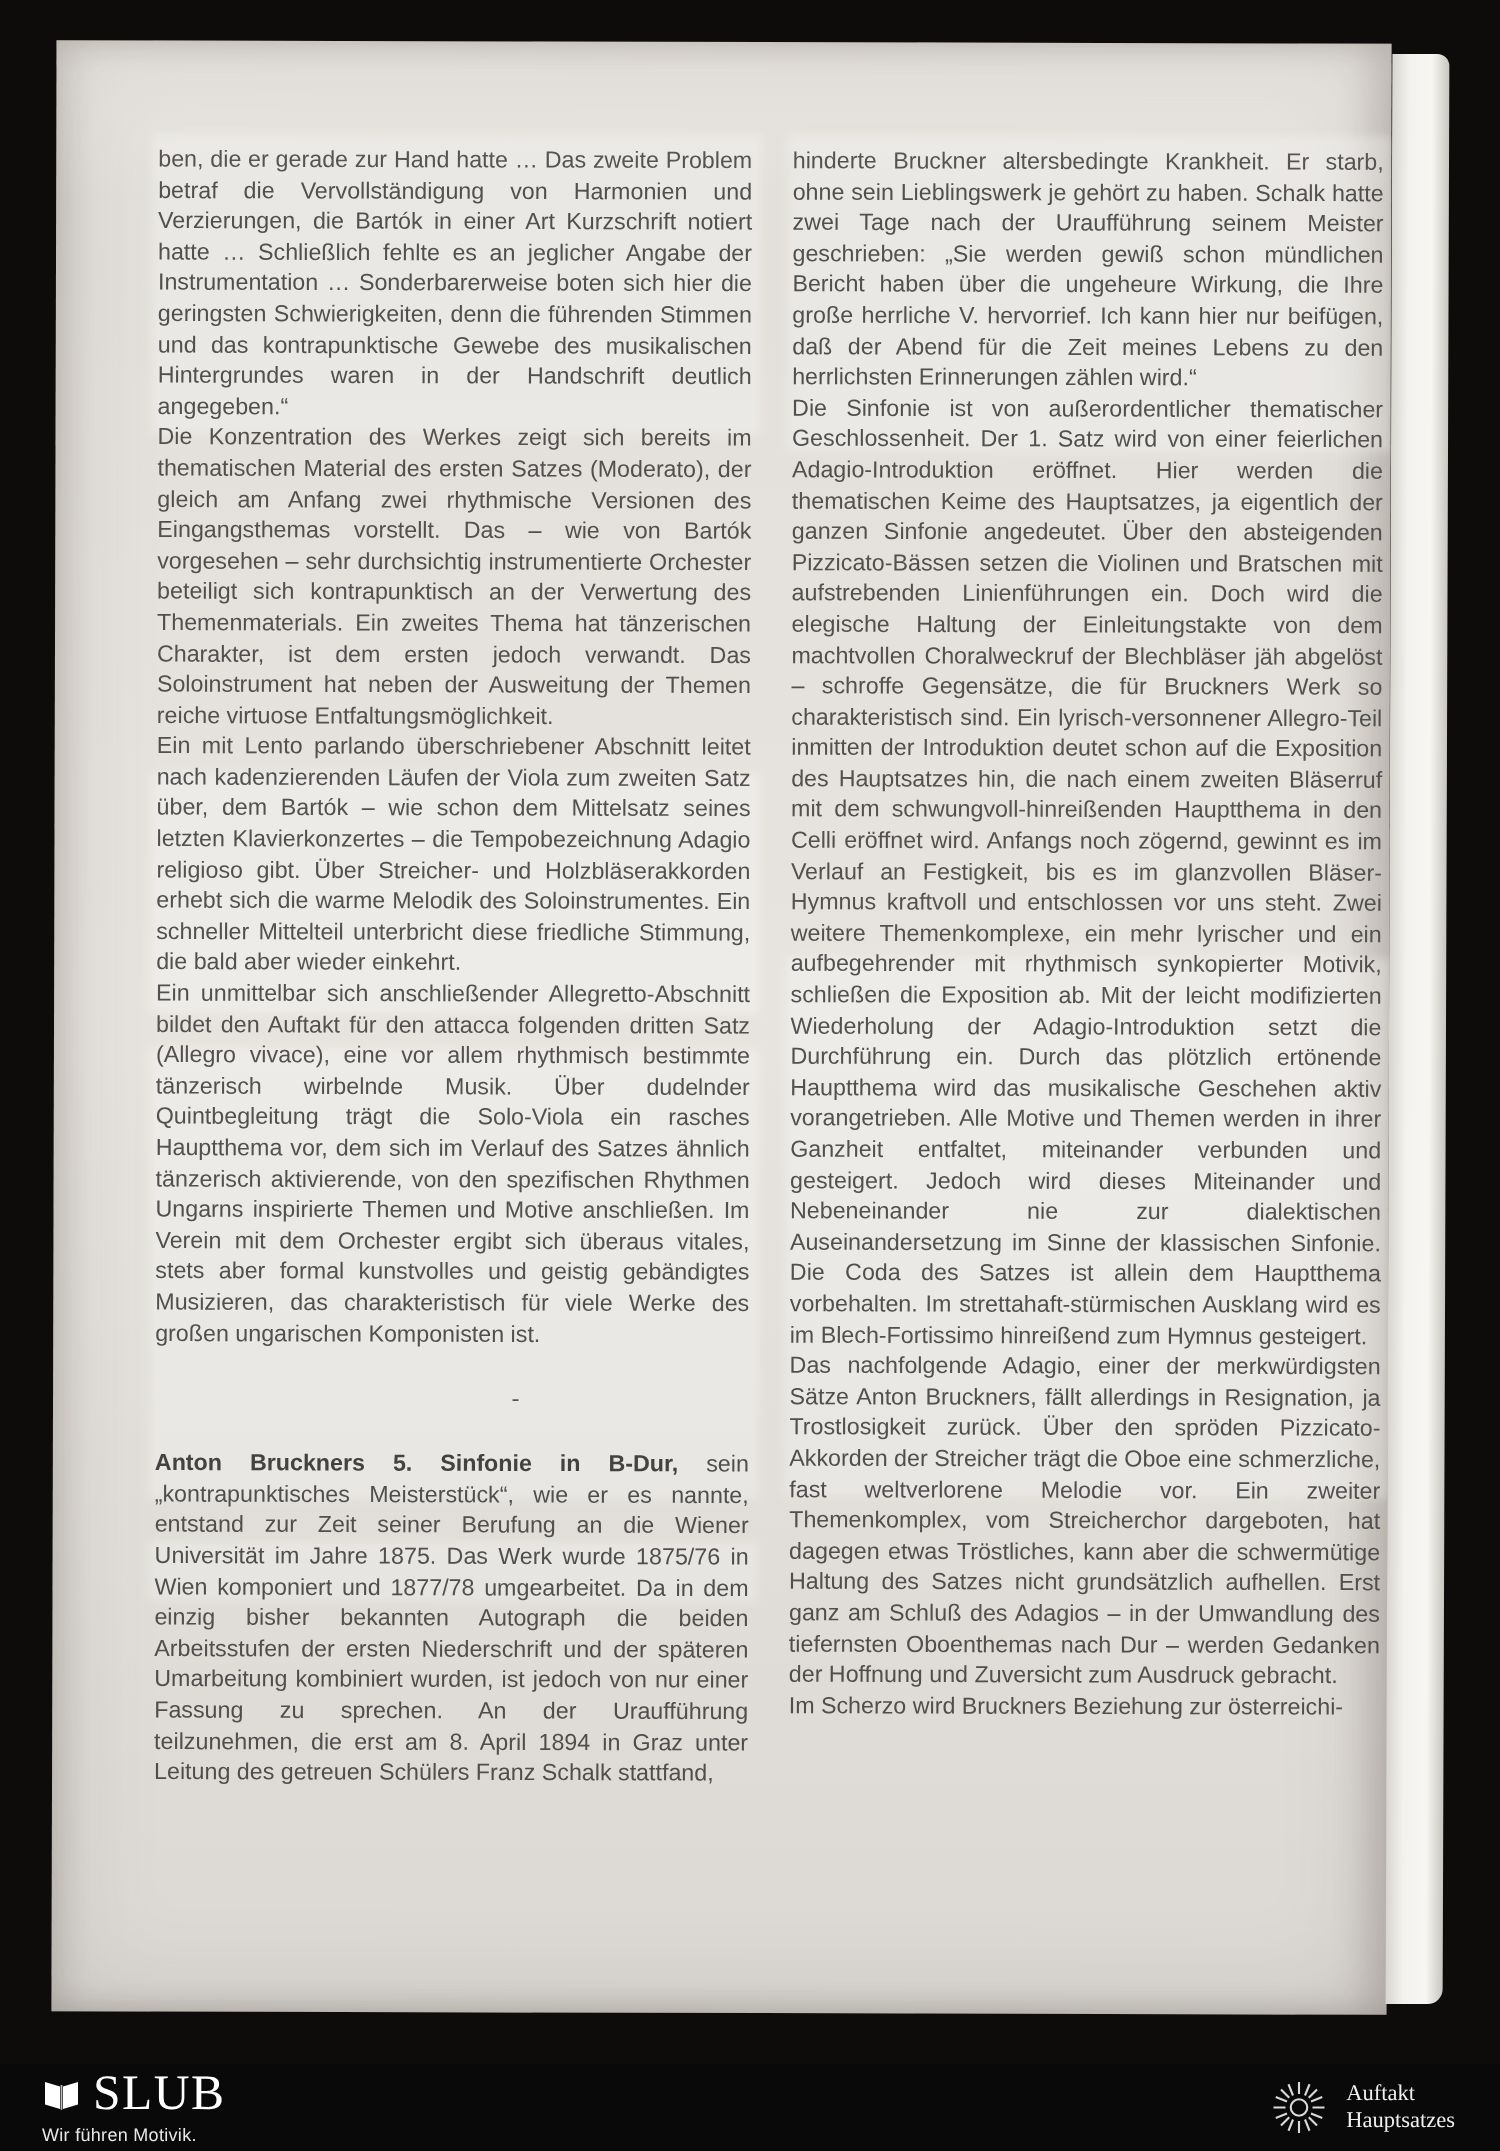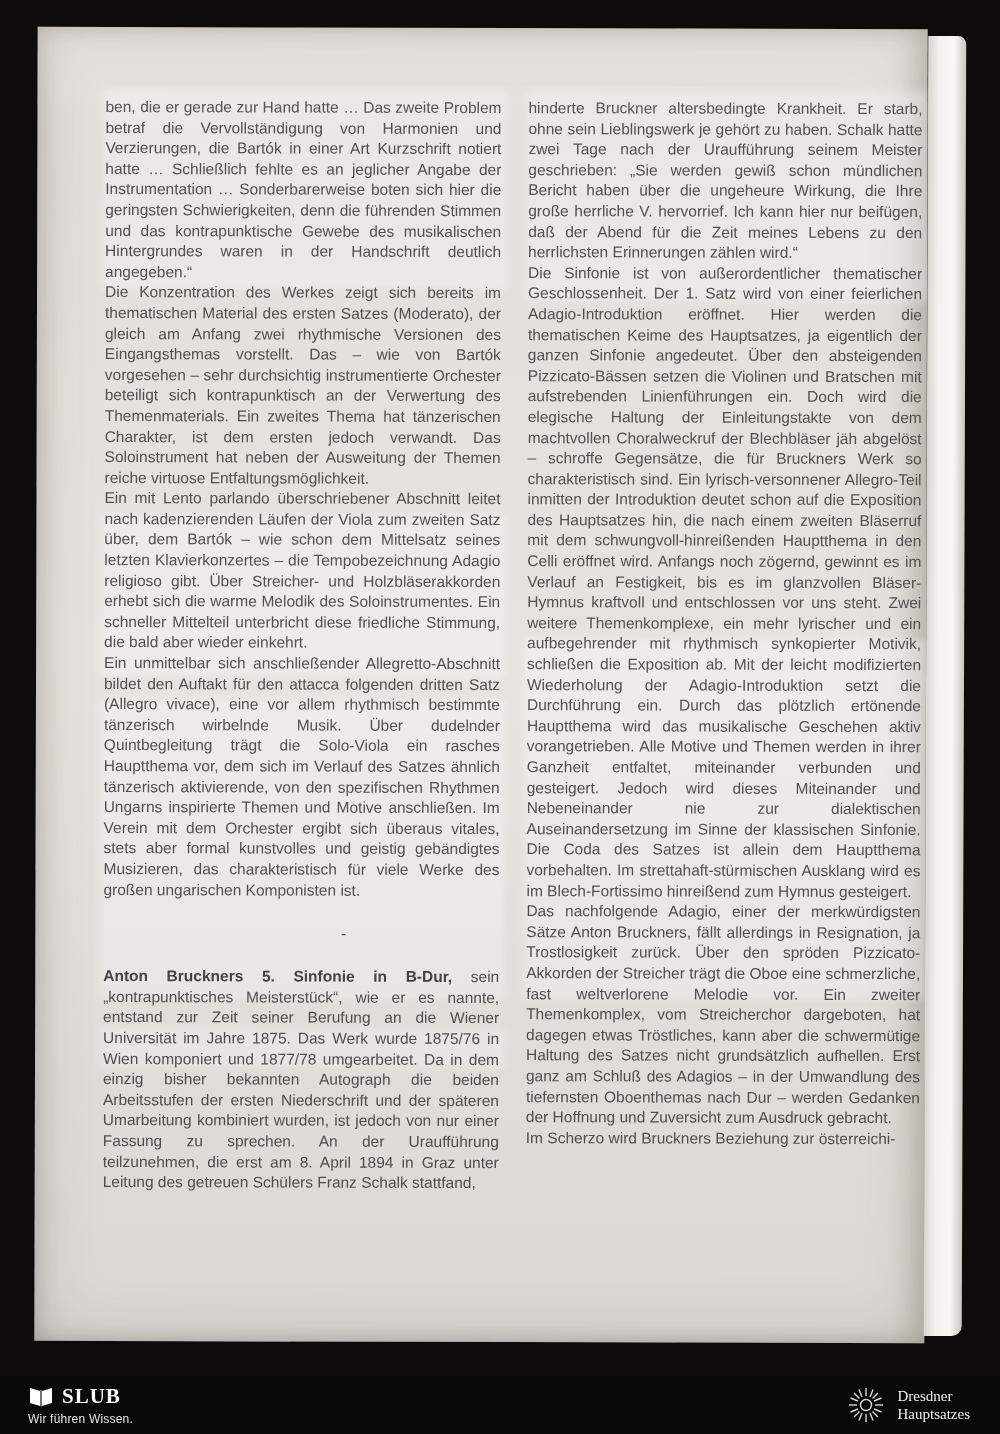--- a/index.html
+++ b/index.html
@@ -92,22 +92,22 @@
     display: flex;
     align-items: center;
     justify-content: space-between;
     padding: 0 30px 0 28px;
   }
   .slub-block { display: flex; flex-direction: column; justify-content: center; }
   .slub-row { display: flex; align-items: center; gap: 8px; }
   .slub-name {
     color: #ffffff;
     font-family: "Liberation Serif", serif;
-    font-weight: bold;
-    font-size: 21px;
+    font-weight: normal;
+    font-size: 33px;
     letter-spacing: 1px;
     line-height: 1;
   }
   .slub-tagline {
     color: #e8e8e8;
     font-size: 12px;
     margin-top: 3px;
     letter-spacing: 0.2px;
   }
   .partner-block { display: flex; align-items: center; gap: 12px; }
@@ -162,21 +162,21 @@
     <div class="slub-row">
       <span class="logo-icon">
         <svg width="26" height="24" viewBox="0 0 26 24" fill="none">
           <path d="M2 3 L12 6 L12 21 L2 18 Z" fill="#ffffff"></path>
           <path d="M24 3 L14 6 L14 21 L24 18 Z" fill="#ffffff"></path>
           <rect x="12.4" y="5" width="1.2" height="16.5" fill="#bdbdbd"></rect>
         </svg>
       </span>
       <span class="slub-name">SLUB</span>
     </div>
-    <span class="slub-tagline">Wir führen Wissen.</span>
+    <span class="slub-tagline">Wir führen Motivik.</span>
   </div>
 
   <div class="partner-block">
     <span class="logo-icon">
       <svg width="40" height="40" viewBox="0 0 40 40">
         <g stroke="#d9d9d9" stroke-width="1.4">
           <line x1="20" y1="3" x2="20" y2="11"></line>
           <line x1="20" y1="29" x2="20" y2="37"></line>
           <line x1="3" y1="20" x2="11" y2="20"></line>
           <line x1="29" y1="20" x2="37" y2="20"></line>
@@ -190,17 +190,17 @@
           <line x1="28" y1="24" x2="35.5" y2="27"></line>
           <line x1="4.5" y1="27" x2="12" y2="24"></line>
           <line x1="28" y1="16" x2="35.5" y2="13"></line>
           <line x1="13" y1="35.5" x2="16" y2="28"></line>
           <line x1="24" y1="12" x2="27" y2="4.5"></line>
         </g>
         <circle cx="20" cy="20" r="5.5" fill="none" stroke="#d9d9d9" stroke-width="1.4"></circle>
       </svg>
     </span>
     <div class="partner-text">
-      <div>Dresdner</div>
+      <div>Auftakt</div>
       <div>Hauptsatzes</div>
     </div>
   </div>
 </div>
 
 </body></html>

